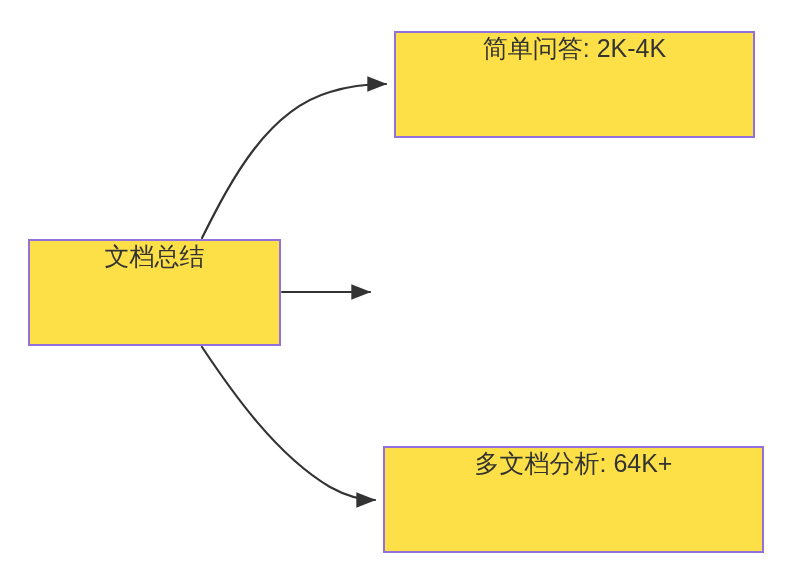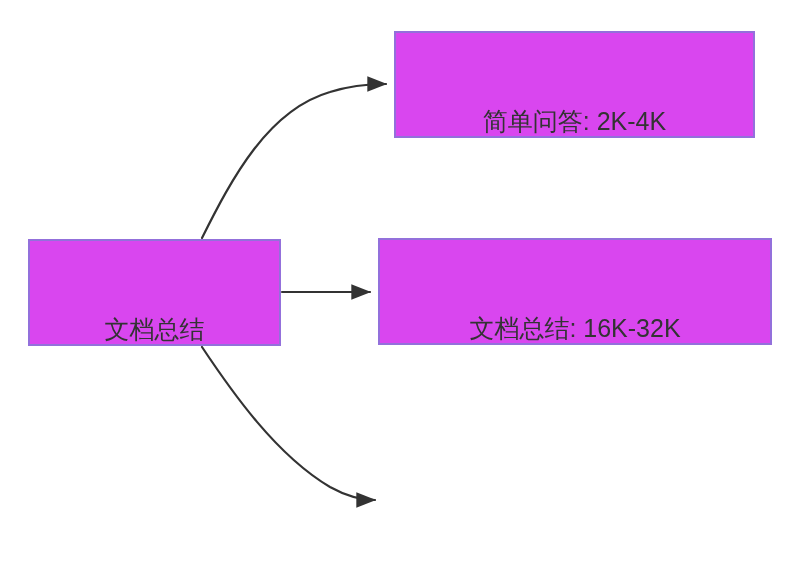--- a/index.html
+++ b/index.html
@@ -24,25 +24,25 @@
     position: absolute;
     left: 0;
     top: 0;
     width: 787px;
     height: 572px;
     pointer-events: none;
   }
   .node {
     position: absolute;
     box-sizing: border-box;
-    background: #d946ef;
+    background: #fde047;
     border: 2px solid #9370DB;
     border-radius: 0px;
     display: flex;
-    align-items: flex-end;
+    align-items: flex-start;
     justify-content: center;
     text-align: center;
   }
   .node-label {
     font-family: "Liberation Sans", "DejaVu Sans", sans-serif;
     font-size: 25px;
     line-height: 1.2;
     color: #333333;
     letter-spacing: 0px;
     white-space: nowrap;
@@ -81,18 +81,18 @@
   </svg>
 
   <div class="node" id="node-source">
     <span class="node-label">文档总结</span>
   </div>
 
   <div class="node" id="node-simple-qa">
     <span class="node-label">简单问答: 2K-4K</span>
   </div>
 
-  <div class="node" id="node-doc-summary">
-    <span class="node-label">文档总结: 16K-32K</span>
+
+  <div class="node" id="node-multi-doc">
+    <span class="node-label">多文档分析: 64K+</span>
   </div>
-
 
 </div>
 
 </body></html>

